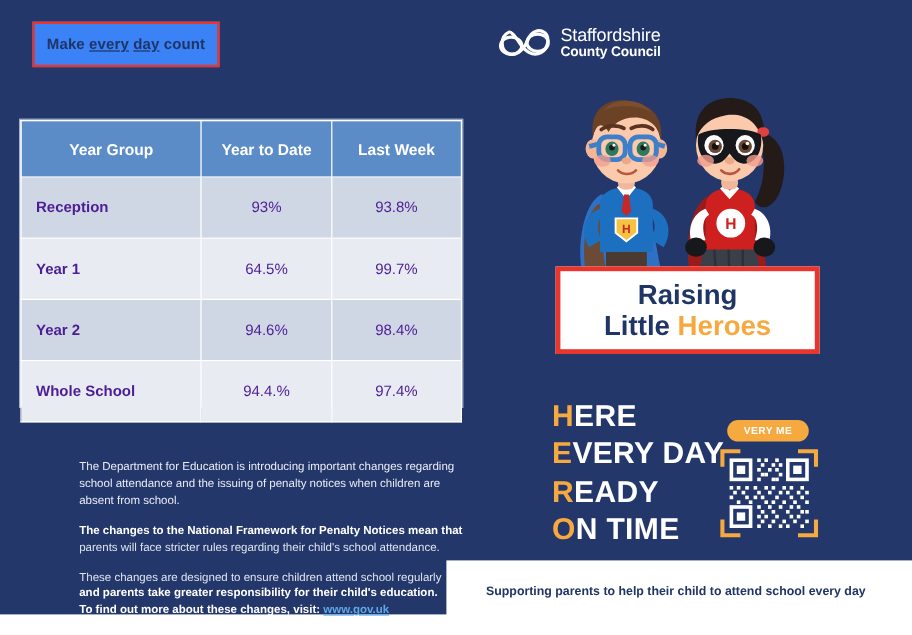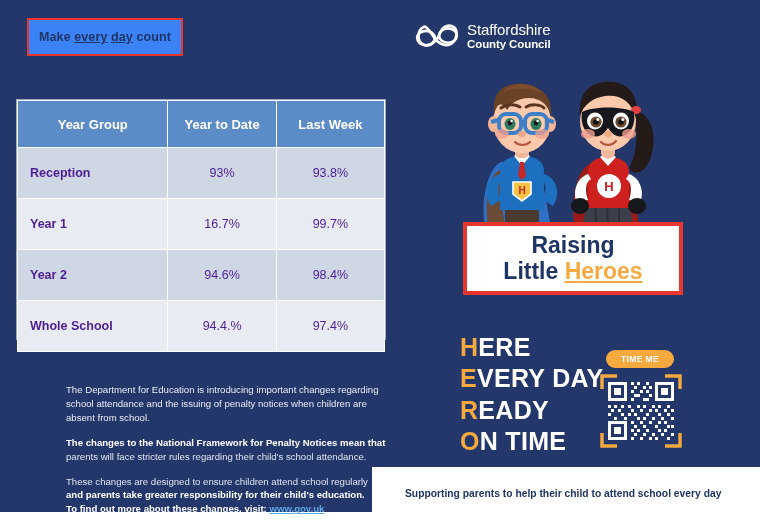--- a/index.html
+++ b/index.html
@@ -64,21 +64,21 @@
   .heroes{position:absolute;left:443px;top:58px;width:246px;height:175px;}
   
   .rlh{
     position:absolute;left:463px;top:222px;width:220px;height:73px;
     background:#ffffff;border:4px solid #e8352e;
     display:flex;flex-direction:column;align-items:center;justify-content:center;
     box-sizing:border-box;
   }
   .rlh .line1{font-size:23px;font-weight:bold;color:#1f3566;line-height:1.12;}
   .rlh .line2{font-size:23px;font-weight:bold;color:#1f3566;line-height:1.12;white-space:nowrap;}
-  .rlh .line2 .orange{color:#f5a93f;text-decoration:underline;}
+  .rlh .line2 .orange{color:#f5a93f;}
   
   .hero-acr{
     position:absolute;left:460px;top:332px;color:#ffffff;
     font-size:25px;font-weight:bold;line-height:1.25;letter-spacing:.3px;
   }
   .hero-acr div{white-space:nowrap;}
   .hero-acr .cap{color:#f5a93f;}
   
   .qr-block{position:absolute;left:598px;top:350px;width:88px;height:100px;}
   .scanme{
@@ -138,21 +138,21 @@
         </tr>
       </thead>
       <tbody>
         <tr class="odd">
           <td class="grp">Reception</td>
           <td>93%</td>
           <td>93.8%</td>
         </tr>
         <tr class="even">
           <td class="grp">Year 1</td>
-          <td>16.7%</td>
+          <td>64.5%</td>
           <td>99.7%</td>
         </tr>
         <tr class="odd">
           <td class="grp">Year 2</td>
           <td>94.6%</td>
           <td>98.4%</td>
         </tr>
         <tr class="even">
           <td class="grp">Whole School</td>
           <td>94.4.%</td>
@@ -280,21 +280,21 @@
   </div>
 
   <div class="hero-acr">
     <div><span class="cap">H</span><span>ERE</span></div>
     <div><span class="cap">E</span><span>VERY DAY</span></div>
     <div><span class="cap">R</span><span>EADY</span></div>
     <div><span class="cap">O</span><span>N TIME</span></div>
   </div>
 
   <div class="qr-block">
-    <div class="scanme">TIME ME</div>
+    <div class="scanme">VERY ME</div>
     <svg class="qr-img" viewBox="0 0 86 78">
 
       <g fill="none" stroke="#f5a93f" stroke-width="3.4">
         <path d="M4 17 L4 4 L19 4"></path>
         <path d="M67 4 L82 4 L82 17"></path>
         <path d="M4 61 L4 74 L19 74"></path>
         <path d="M67 74 L82 74 L82 61"></path>
       </g>
       <g fill="#ffffff">
 

